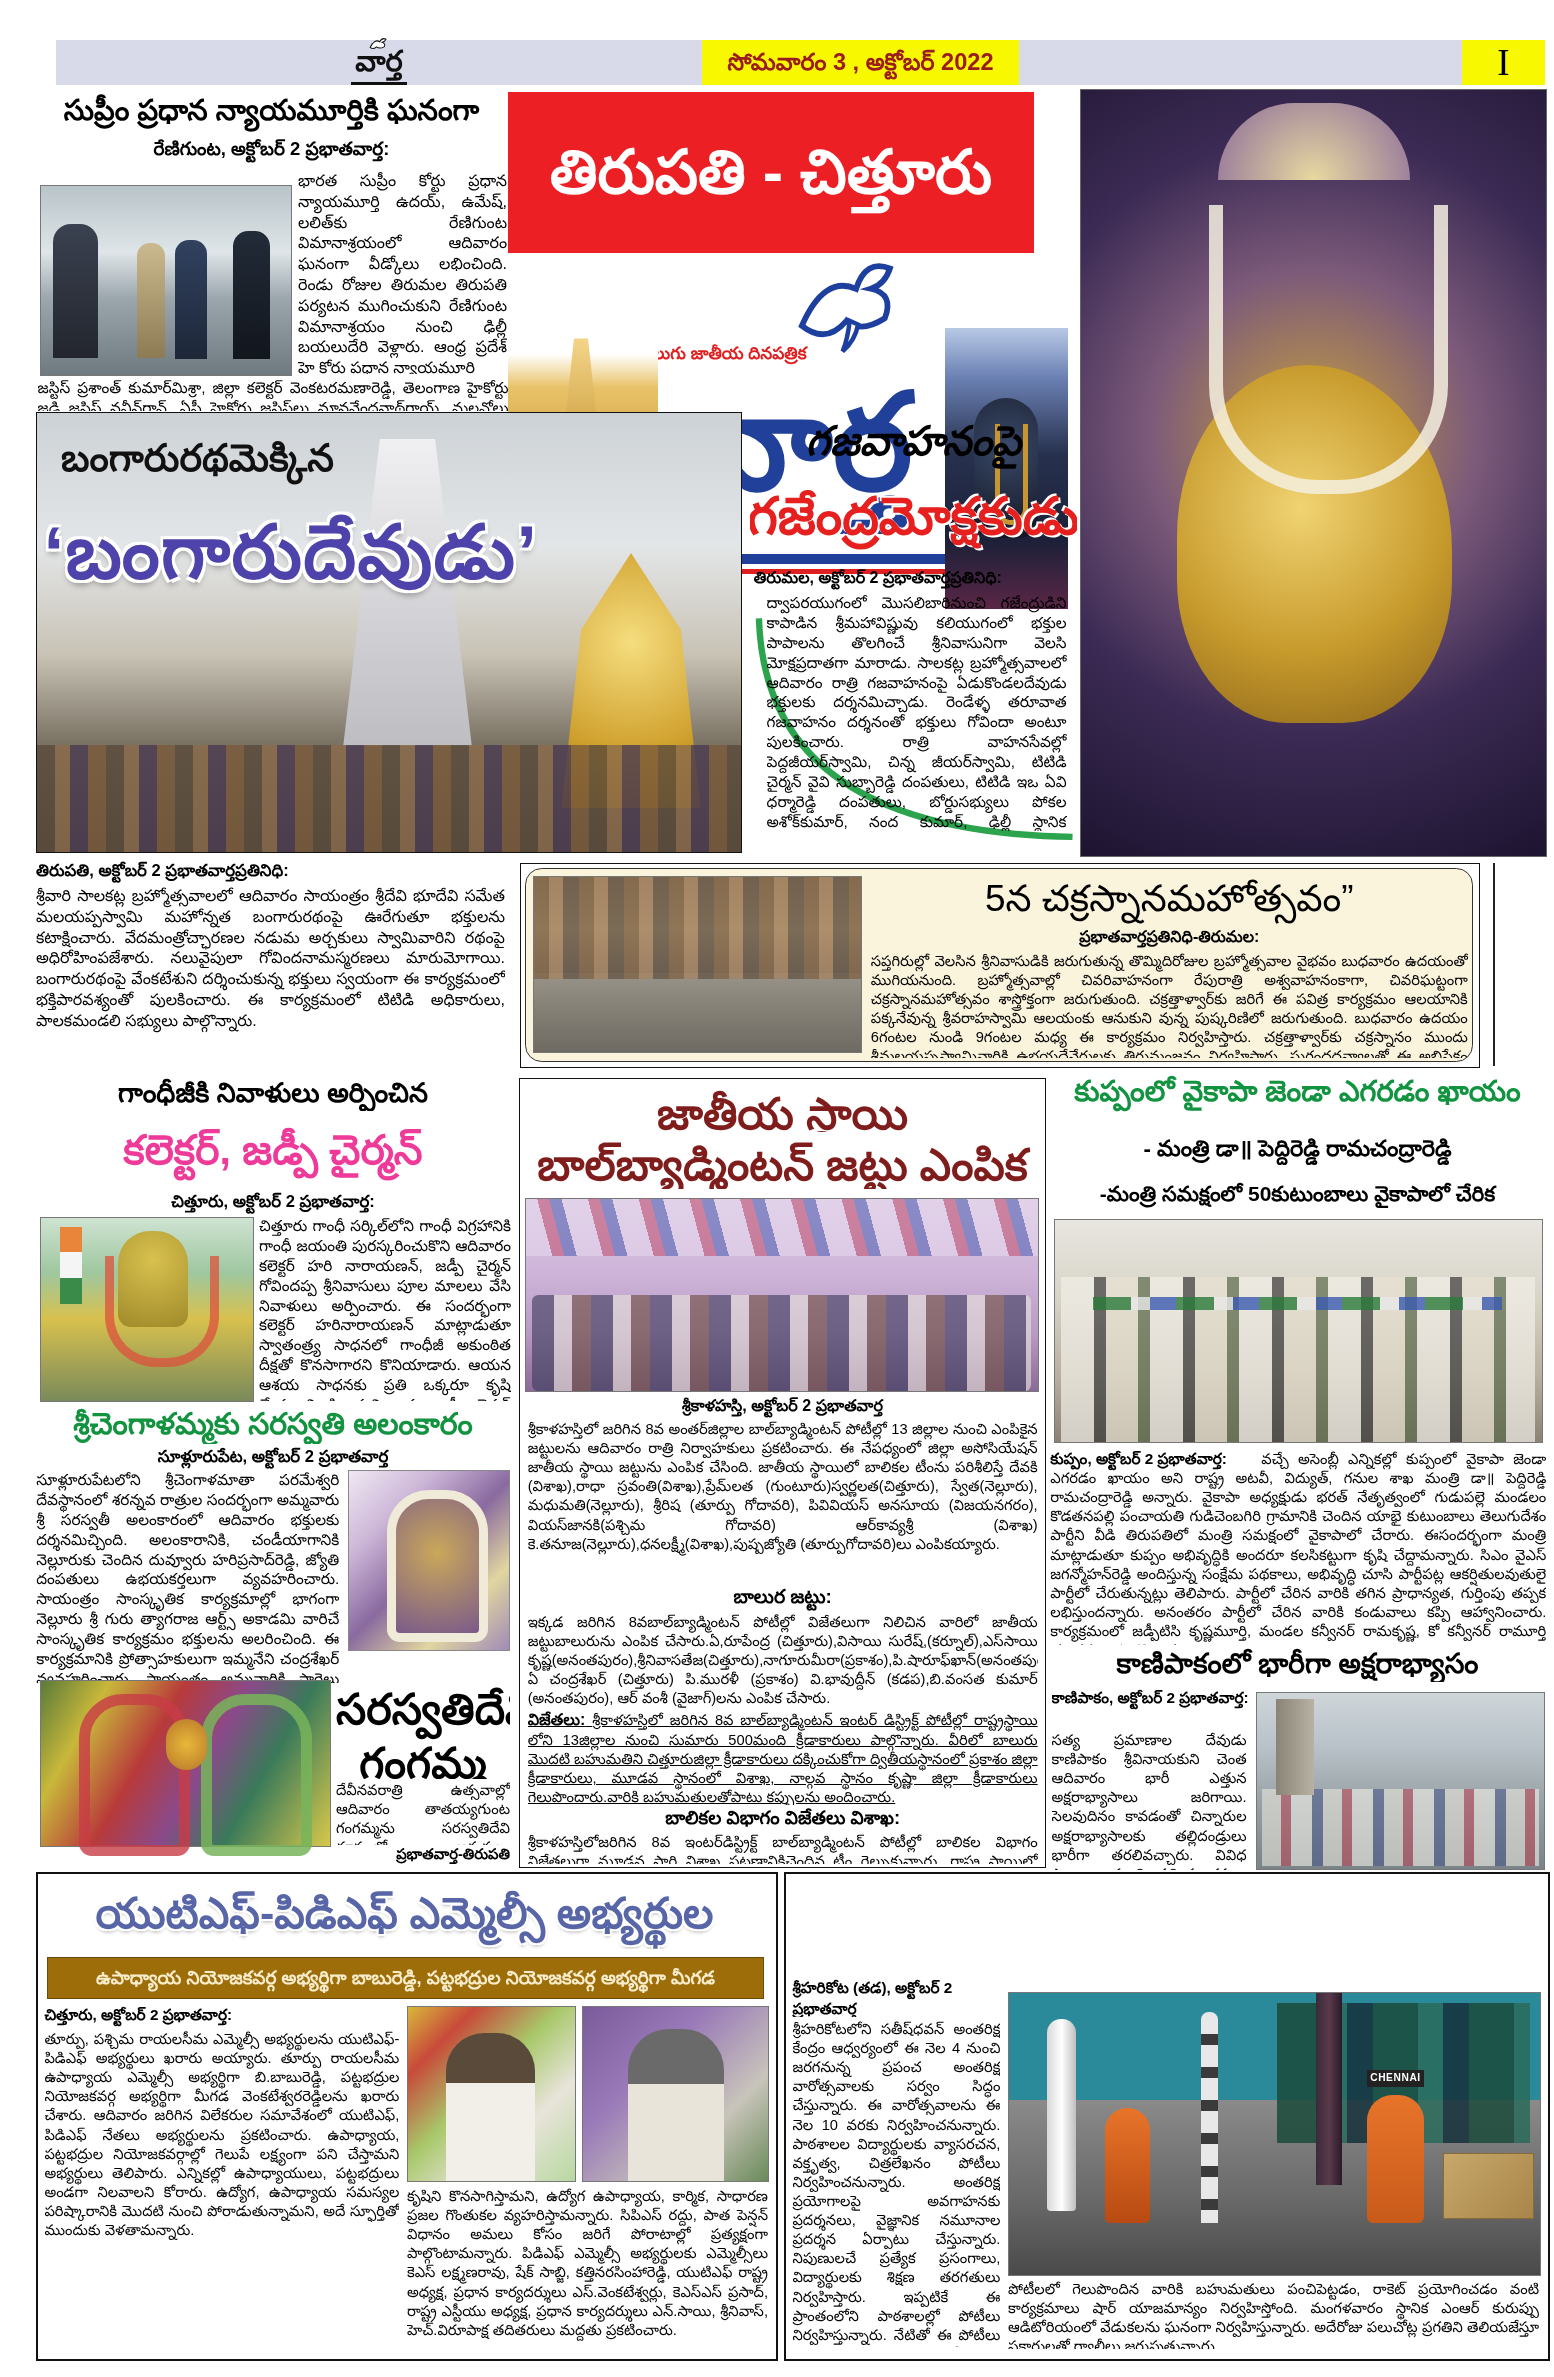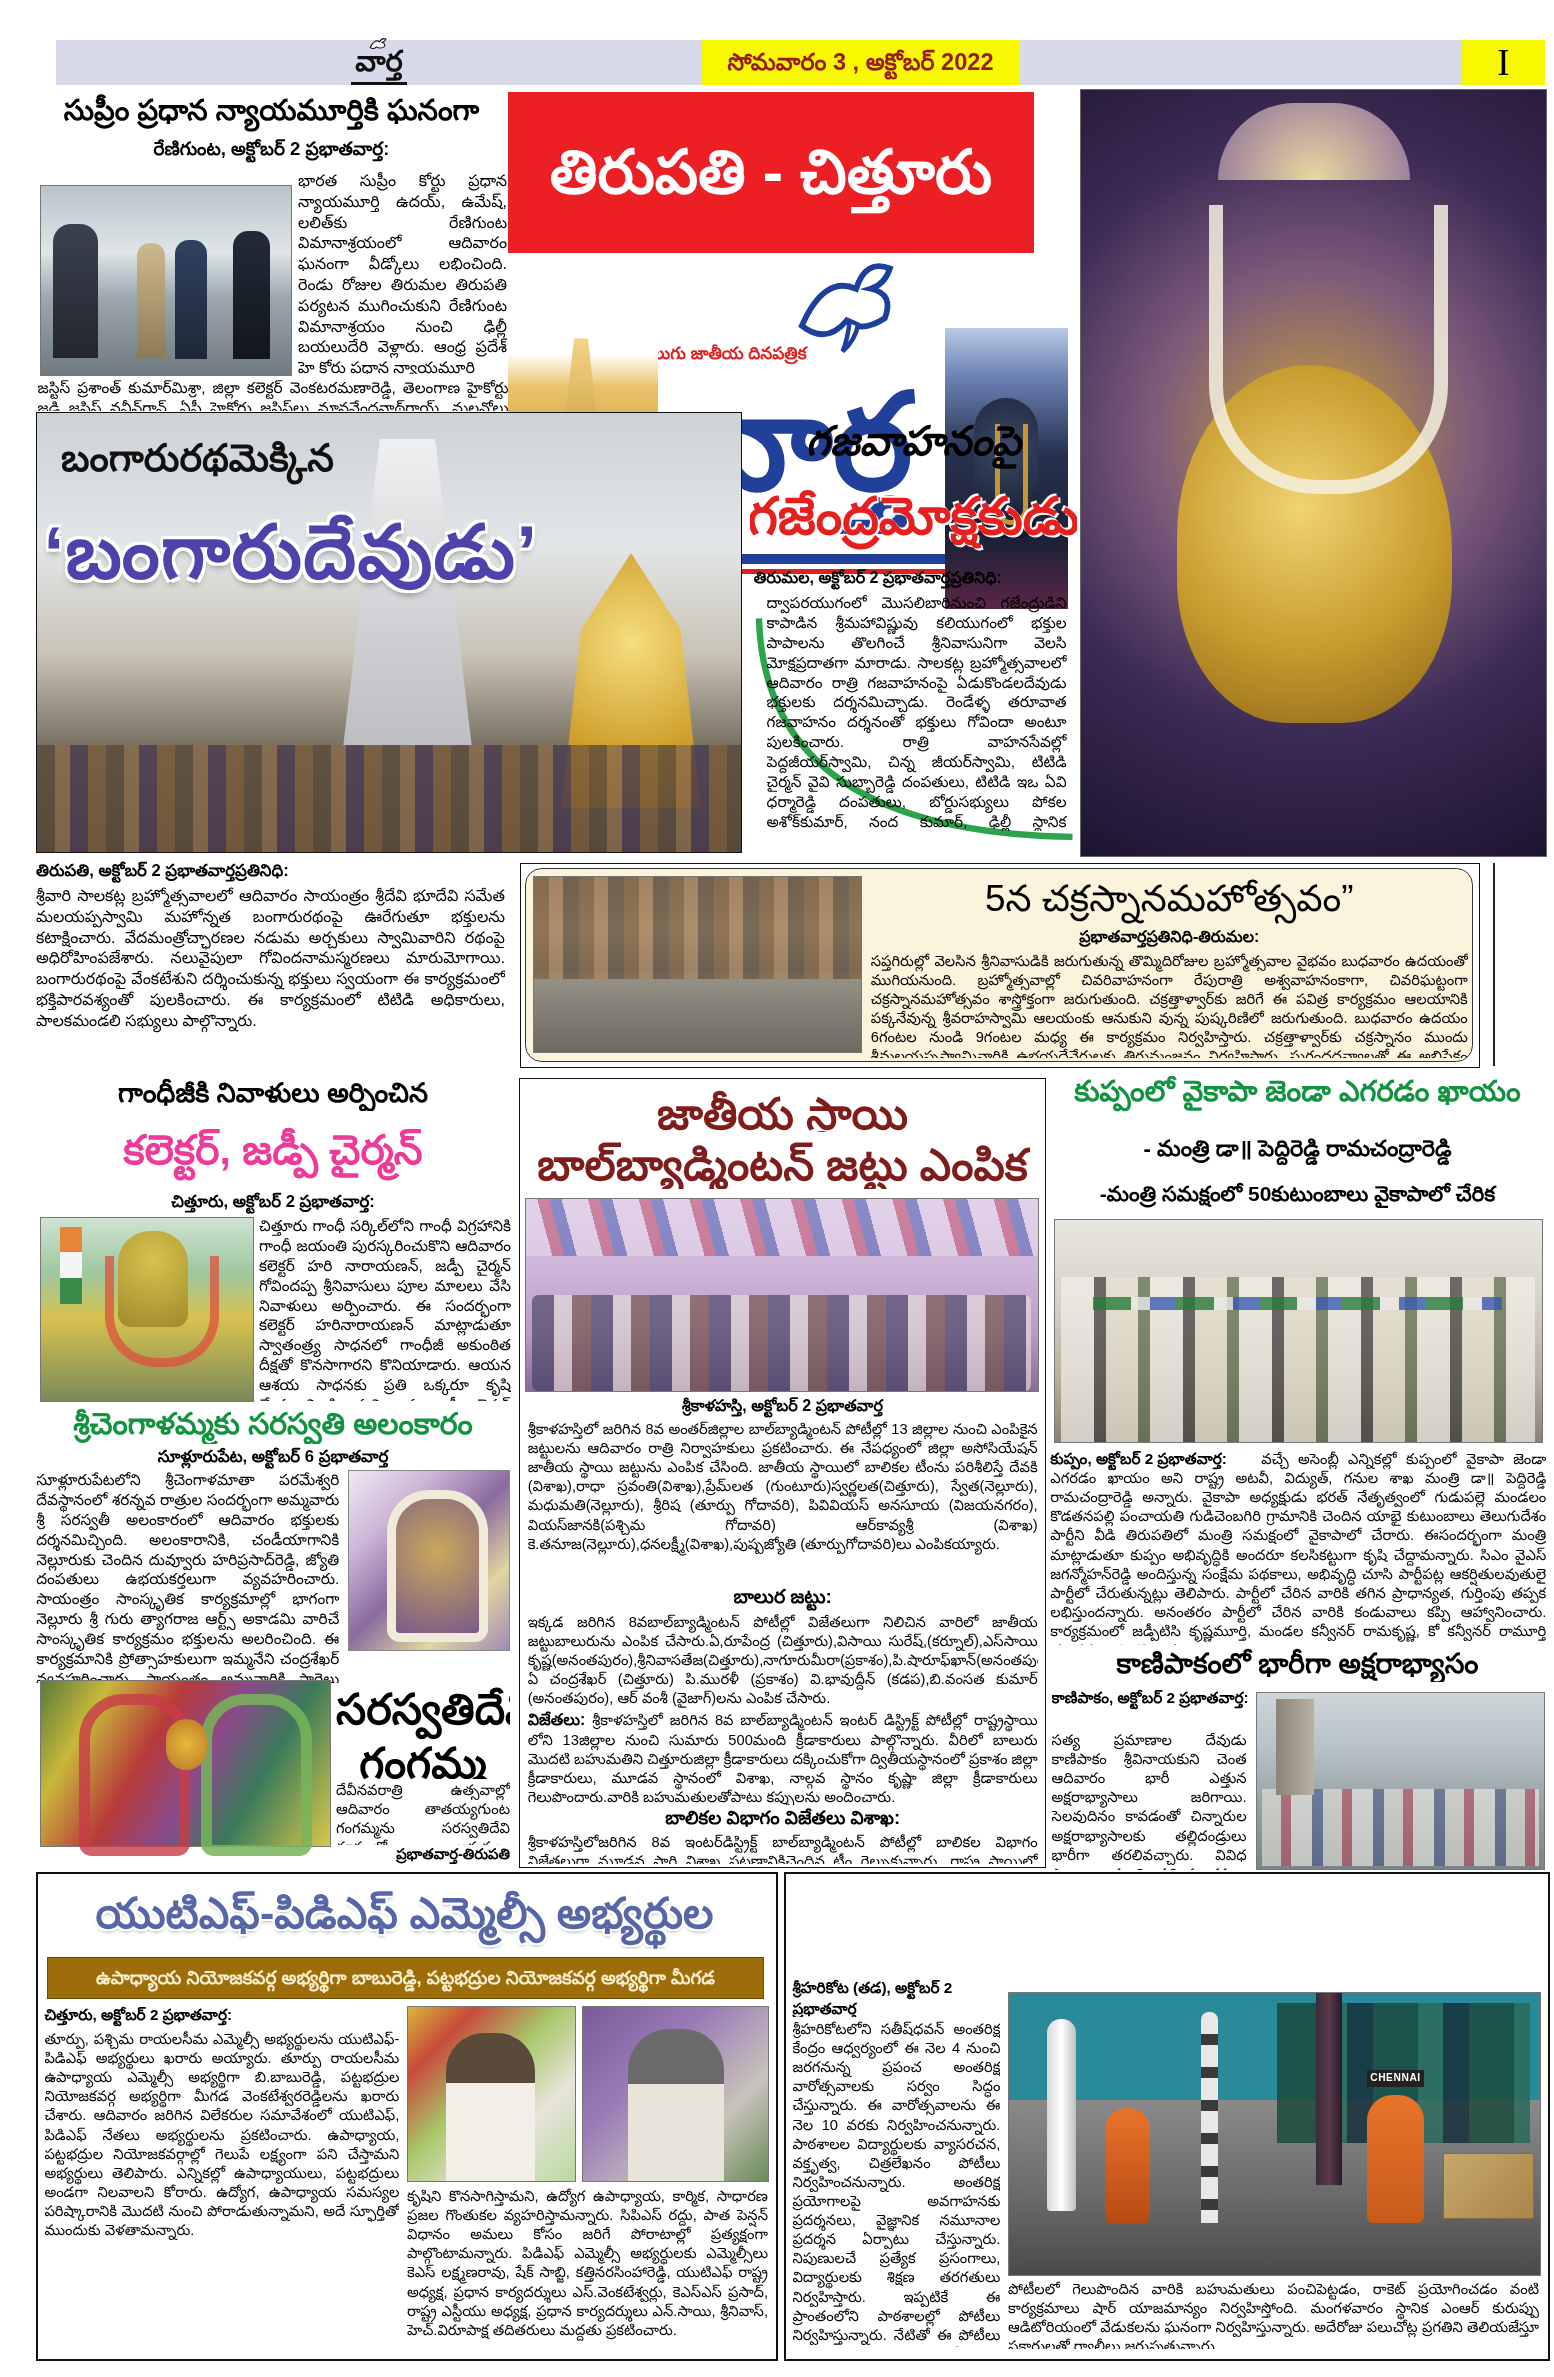--- a/index.html
+++ b/index.html
@@ -139,21 +139,21 @@
   <div class="photo" style="left:5.1px;top:139px;width:212px;height:183px;background:linear-gradient(180deg,#cfe3d2 0%,#9ec79f 30%,#d8c14e 55%,#7a8a5a 100%);">
     <div class="abs" style="left:77px;top:12.8px;width:70px;height:96px;background:radial-gradient(circle at 50% 30%,#d8c14e,#a08a2a);border-radius:32px 32px 12.8px 12.8px;"></div>
     <div class="abs" style="left:64px;top:38px;width:96px;height:102px;border:9px solid rgba(220,80,60,.75);border-top:none;border-radius:0 0 51px 51px;"></div>
     <div class="abs" style="left:19px;top:9px;width:22px;height:77px;background:linear-gradient(180deg,#e8853a 33%,#f5f5f5 33% 66%,#3a8a4a 66%);"></div>
   </div>
   <div class="abs body-text clip" style="left:224px;top:138px;width:252px;height:185px;font-size:15.3px;">చిత్తూరు గాంధీ సర్కిల్‌లోని గాంధీ విగ్రహానికి గాంధీ జయంతి పురస్కరించుకొని ఆదివారం కలెక్టర్ హరి నారాయణన్, జడ్పీ చైర్మన్ గోవిందప్ప శ్రీనివాసులు పూల మాలలు వేసి నివాళులు అర్పించారు. ఈ సందర్భంగా కలెక్టర్ హరినారాయణన్ మాట్లాడుతూ స్వాతంత్ర్య సాధనలో గాంధీజీ అకుంఠిత దీక్షతో కొనసాగారని కొనియాడారు. ఆయన ఆశయ సాధనకు ప్రతి ఒక్కరూ కృషి చేయాలని పిలుపునిచ్చారు. జడ్పీ చైర్మన్ మాట్లాడుతూ గాంధీజీ ఆశయాల మేరకు గ్రామ స్వరాజ్య సాధనకు కృషి చేస్తున్నామన్నారు. ఈ కార్యక్రమంలో డిప్యూటీ కలెక్టర్, తహసీల్దార్, జిల్లా అధికారులు, గాంధీజీ అభిమానులు అర్పించారు.</div>
 </div>
 
 <div class="abs" style="left:35px;top:1407px;width:476px;height:276px;">
   <div class="abs h-green clip" style="left:0;top:0;width:476px;height:37px;font-size:30px;">శ్రీచెంగాళమ్మకు సరస్వతి అలంకారం</div>
-  <div class="abs dateline c clip" style="left:0;top:40px;width:476px;height:22px;">సూళ్లూరుపేట, అక్టోబర్ 6 ప్రభాతవార్త</div>
+  <div class="abs dateline c clip" style="left:0;top:40px;width:476px;height:22px;">సూళ్లూరుపేట, అక్టోబర్ 2 ప్రభాతవార్త</div>
   <div class="abs clip" style="left:1.3px;top:63px;width:474px;height:213px;">
     <div class="photo" style="position:relative;float:right;margin:0 0 5.1px 9px;width:160px;height:179px;border:0.6px solid #888;background:linear-gradient(135deg,#efe8f2 0%,#cdb7d8 25%,#8a6aa0 50%,#e0d6a0 75%,#a08ab8 100%);">
       <div style="position:absolute;left:38px;top:19px;width:83px;height:134px;border:9px solid #f0ead8;border-radius:42px 42px 12.8px 12.8px;background:radial-gradient(circle at 50% 40%,#caa85a,#7a5a8a);"></div>
     </div>
     <span class="body-text" style="font-size:15.3px;display:block;">సూళ్లూరుపేటలోని శ్రీచెంగాళమాతా పరమేశ్వరి దేవస్థానంలో శరన్నవ రాత్రుల సందర్భంగా అమ్మవారు శ్రీ సరస్వతీ అలంకారంలో ఆదివారం భక్తులకు దర్శనమిచ్చింది. అలంకారానికి, చండీయాగానికి నెల్లూరుకు చెందిన దువ్వూరు హరిప్రసాద్‌రెడ్డి, జ్యోతి దంపతులు ఉభయకర్తలుగా వ్యవహరించారు. సాయంత్రం సాంస్కృతిక కార్యక్రమాల్లో భాగంగా నెల్లూరు శ్రీ గురు త్యాగరాజ ఆర్ట్స్ అకాడమి వారిచే సాంస్కృతిక కార్యక్రమం భక్తులను అలరించింది. ఈ కార్యక్రమానికి ప్రోత్సాహకులుగా ఇమ్మనేని చంద్రశేఖర్ వ్యవహరించారు. సాయంత్రం అమ్మవారికి సారెలు తెచ్చే ప్రక్రియలో భాగంగా సూళ్లూరు, నాగరాజుపురం, వాటంబేడు రోడ్డు ప్రాంతాల నుంచి అమ్మణ్ణికి సాంప్రదాయబద్ధంగా సారెలను తీసుకొచ్చి సమర్పించారు. ఈ కార్యక్రమాలను ఆలయ చైర్మన్ దువ్వూరు బాలచంద్రారెడ్డి, కార్యనిర్వహణ అధికారి ఆళ్ల శ్రీనివాసరెడ్డి, ట్రస్టుబోర్డు సభ్యులు పర్యవేక్షించారు.</span>
   </div>
 </div>
 
 <div class="abs" style="left:35px;top:1679px;width:476px;height:188px;">
   <div class="photo" style="left:5.1px;top:1.3px;width:289px;height:165px;background:linear-gradient(120deg,#5a7a3a 0%,#c8b83a 18%,#b83a3a 38%,#8a4a8a 55%,#3a7a5a 72%,#d8c84a 100%);">
@@ -170,21 +170,21 @@
   <div class="abs h-badm clip" style="left:0;top:3.8px;width:525px;height:49px;">జాతీయ స్థాయి</div>
   <div class="abs h-badm clip" style="left:0;top:55px;width:525px;height:55px;">బాల్‌బ్యాడ్మింటన్ జట్టు ఎంపిక</div>
   <div class="photo" style="left:5.1px;top:119px;width:512px;height:192px;background:linear-gradient(180deg,#d9c9e2 0%,#cdb3d8 40%,#b89ac4 70%,#8a6a98 100%);">
     <div class="abs" style="left:0;top:0;width:512px;height:57px;background:repeating-linear-gradient(75deg,#e8d8ee 0 25.5px,#c04a6a 25.5px 37px,#4a5ab0 37px 49px);opacity:.55;"></div>
     <div class="abs" style="left:6.4px;top:96px;width:499px;height:96px;background:repeating-linear-gradient(90deg,#3a3a5a 0 22px,#e8e4da 22px 40px,#6a4a3a 40px 59px);opacity:.6;border-radius:6.4px;"></div>
   </div>
   <div class="abs dateline c clip" style="left:6.4px;top:318px;width:512px;height:22px;font-size:16px;">శ్రీకాళహస్తి, అక్టోబర్ 2 ప్రభాతవార్త</div>
   <div class="abs body-text clip" style="left:7.7px;top:341px;width:510px;height:163px;font-size:14.7px;">శ్రీకాళహస్తిలో జరిగిన 8వ అంతర్‌జిల్లాల బాల్‌బ్యాడ్మింటన్ పోటీల్లో 13 జిల్లాల నుంచి ఎంపికైన జట్టులను ఆదివారం రాత్రి నిర్వాహకులు ప్రకటించారు. ఈ నేపధ్యంలో జిల్లా అసోసియేషన్ జాతీయ స్థాయి జట్టును ఎంపిక చేసింది. జాతీయ స్థాయిలో బాలికల టీంను పరిశీలిస్తే దేవకి (విశాఖ),రాధా స్రవంతి(విశాఖ),ప్రేమ్‌లత (గుంటూరు)స్వర్ణలత(చిత్తూరు), స్వేత(నెల్లూరు), మధుమతి(నెల్లూరు), శ్రీరిష (తూర్పు గోదావరి), పివివియస్ అనసూయ (విజయనగరం), వియస్‌జానకి(పశ్చిమ గోదావరి) ఆర్‌కావ్యశ్రీ (విశాఖ) కె.తనూజ(నెల్లూరు),ధనలక్ష్మీ(విశాఖ),పుష్పజ్యోతి (తూర్పుగోదావరి)లు ఎంపికయ్యారు.</div>
   <div class="abs c b clip" style="left:7.7px;top:507px;width:510px;height:25.5px;font-size:19px;">బాలుర జట్టు:</div>
   <div class="abs body-text clip" style="left:7.7px;top:534px;width:510px;height:95px;font-size:14.7px;">ఇక్కడ జరిగిన 8వబాల్‌బ్యాడ్మింటన్ పోటీల్లో విజేతలుగా నిలిచిన వారిలో జాతీయ జట్టుబాలురును ఎంపిక చేసారు.ఏ,రూపేంద్ర (చిత్తూరు),విసాయి సురేష్,(కర్నూల్),ఎస్‌సాయి కృష్ణ(అనంతపురం),శ్రీనివాసతేజ(చిత్తూరు),నాగూరుమీరా(ప్రకాశం),పి.షారూఫ్‌ఖాన్(అనంతపురం),డి,రమేష్(వైజాగ్),డి.హేమంత్(వైజాగ్) ఏ చంద్రశేఖర్ (చిత్తూరు) పి.మురళీ (ప్రకాశం) వి.భావుద్దీన్ (కడప),బి.వంసత కుమార్ (అనంతపురం), ఆర్ వంశీ (వైజాగ్)లను ఎంపిక చేసారు.</div>
-  <div class="abs clip" style="left:7.7px;top:631px;width:510px;height:95px;font-size:14.7px;line-height:1.3;text-align:justify;">
+  <div class="abs clip" style="left:7.7px;top:631px;width:510px;height:95px;font-size:14.7px;line-height:1.3;text-align:justify;text-decoration:underline;">
     <span class="b" style="font-size:16px;">విజేతలు:</span>
     <span>శ్రీకాళహస్తిలో జరిగిన 8వ బాల్‌బ్యాడ్మింటన్ ఇంటర్ డిస్ట్రిక్ట్ పోటీల్లో రాష్ట్రస్థాయి లోని 13జిల్లాల నుంచి సుమారు 500మంది క్రీడాకారులు పాల్గొన్నారు. వీరిలో బాలురు మొదటి బహుమతిని చిత్తూరుజిల్లా క్రీడాకారులు దక్కించుకోగా ద్వితీయస్థానంలో ప్రకాశం జిల్లా క్రీడాకారులు, మూడవ స్థానంలో విశాఖ, నాల్గవ స్థానం కృష్ణా జిల్లా క్రీడాకారులు గెలుపొందారు.వారికి బహుమతులతోపాటు కప్పులను అందించారు.</span>
   </div>
   <div class="abs c b clip" style="left:7.7px;top:728px;width:510px;height:24px;font-size:18.5px;">బాలికల విభాగం విజేతలు విశాఖ:</div>
   <div class="abs body-text clip" style="left:7.7px;top:754px;width:510px;height:31px;font-size:14.7px;">శ్రీకాళహస్తిలోజరిగిన 8వ ఇంటర్‌డిస్ట్రిక్ట్ బాల్‌బ్యాడ్మింటన్ పోటీల్లో బాలికల విభాగం విజేతలుగా మూడవ సారి విశాఖ పట్టణానికిచెందిన టీం గెల్చుకున్నారు. రాష్ట్ర స్థాయిలో జరిగిన పోటీల్లో వరుసగా మూడవ సారి మొదటి బహుమతిని గెల్చుకున్నారు.వారికి శాసనసభ్యుడు బియ్యపు మధు సూధ నరెడ్డి కప్‌తోపాటు ప్రైజ్‌మనీ రూ.5వేలు నగదును అందించారు. కాగా ద్వితీయ స్థానంలో నెల్లూరు జిల్లా టీం బహుమతులు అందుకున్నారు.ఇక మూడవ స్థానంలో తూర్పు గోదావరిజిల్లా నిలిచింది.</div>
 </div>
 
 <div class="abs" style="left:1049px;top:1075px;width:497px;height:796px;">
   <div class="abs h-green clip" style="left:0;top:0;width:497px;height:41px;font-size:29px;">కుప్పంలో వైకాపా జెండా ఎగరడం ఖాయం</div>
   <div class="abs c b clip" style="left:0;top:61px;width:497px;height:31px;font-size:22.4px;">- మంత్రి డా॥ పెద్దిరెడ్డి రామచంద్రారెడ్డి</div>

